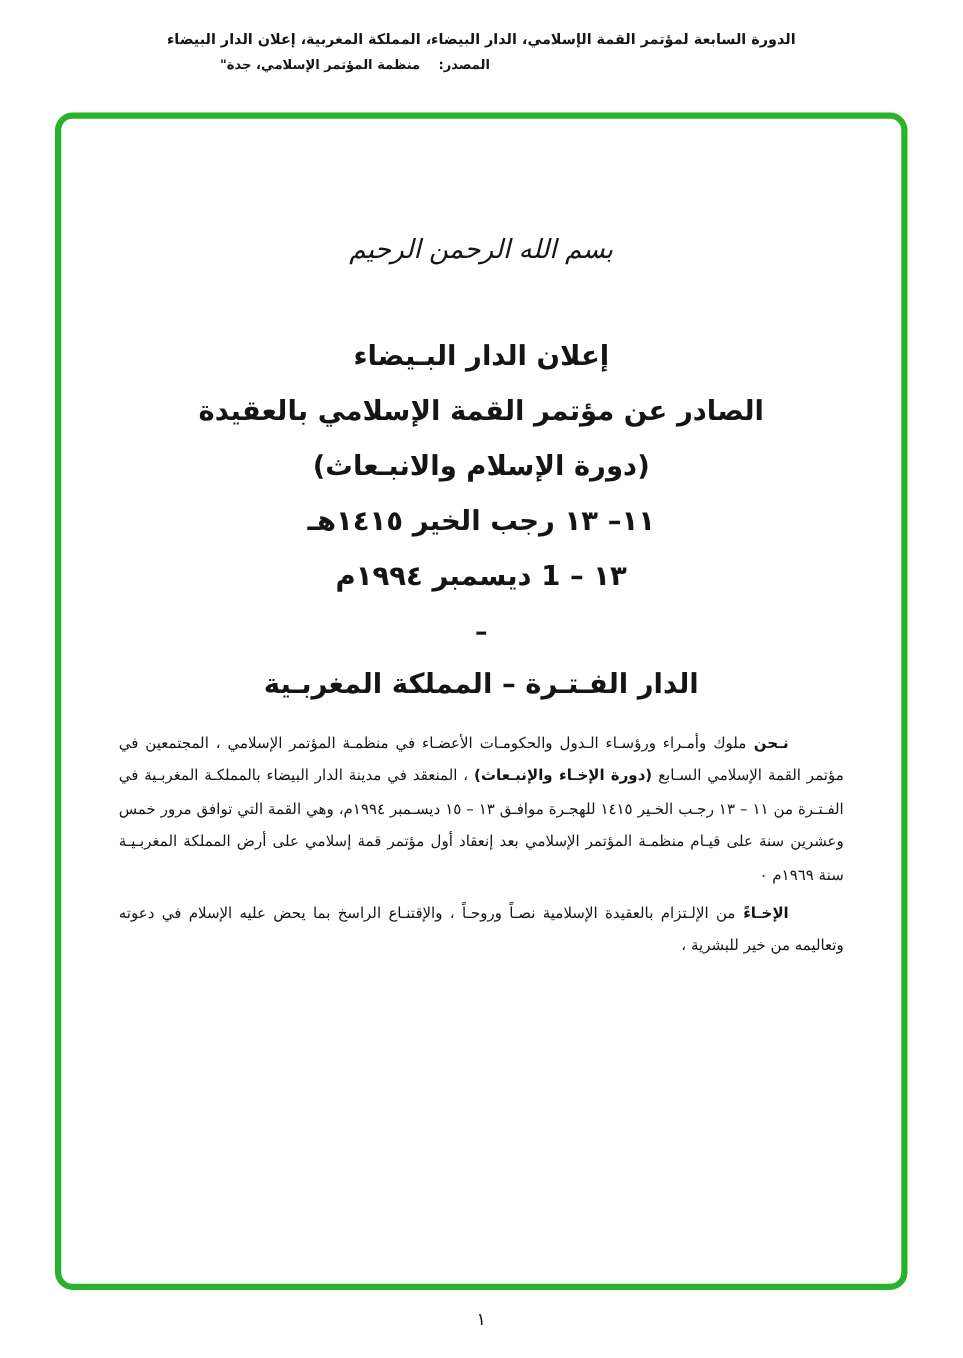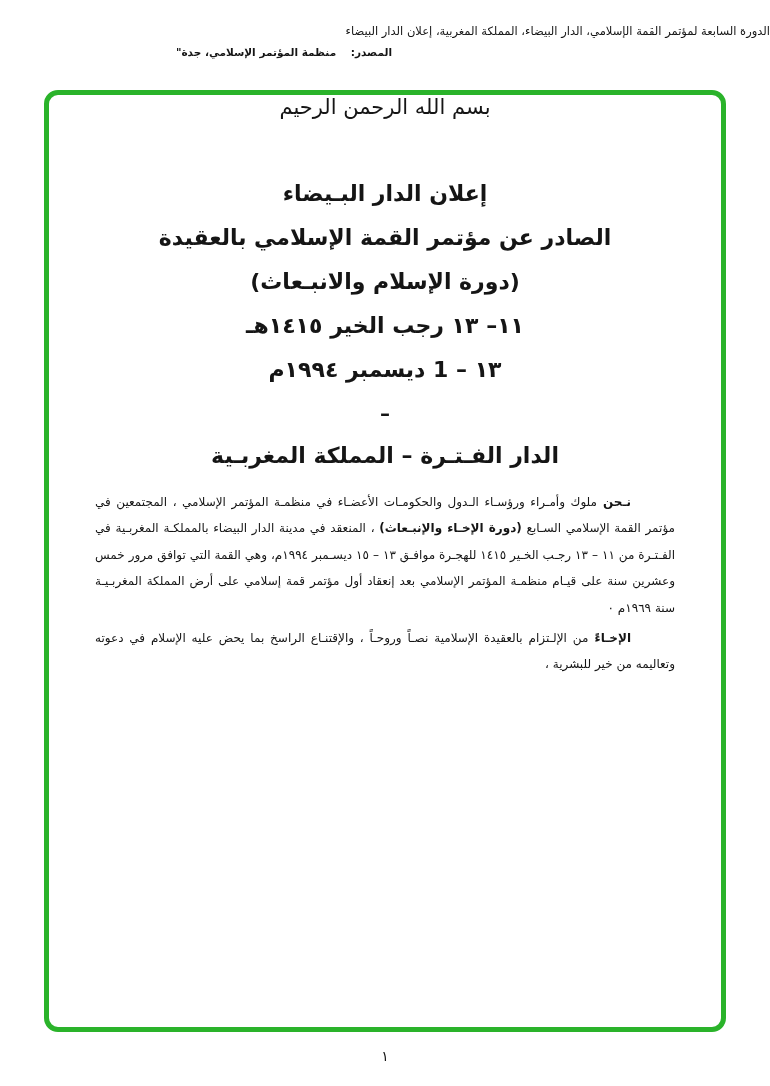--- a/index.html
+++ b/index.html
@@ -15,44 +15,46 @@
     direction:rtl;
     font-family:"DejaVu Sans",sans-serif;
     color:var(--ink);
     overflow:hidden;
   }
   
   .doc-header{
     position:absolute;top:24px;left:0;right:0;
   }
   .doc-header .line1{
-    text-align:right;
-    font-size:11.5px;font-weight:normal;
+    text-align:center;
+    font-size:11.5px;font-weight:bold;
     letter-spacing:.2px;
   }
   .doc-header .line2{
     margin-top:8px;
     text-align:right;
     padding-right:378px;
     font-size:10.5px;font-weight:bold;
     white-space:pre-wrap;
   }
   
   .frame{
     position:absolute;
     left:44px;top:90px;
     width:682px;height:942px;
     border:5px solid var(--border-green);
     border-radius:14px;
     background:var(--background);
     overflow:hidden;
   }
   .basmala{
+    margin-top:92px;
     text-align:center;
     font-size:21px;
+    font-style:italic;
     font-weight:500;
   }
   .titles{
     margin-top:64px;
     text-align:center;
   }
   .title-line{
     font-size:22px;
     font-weight:bold;
     line-height:1;

